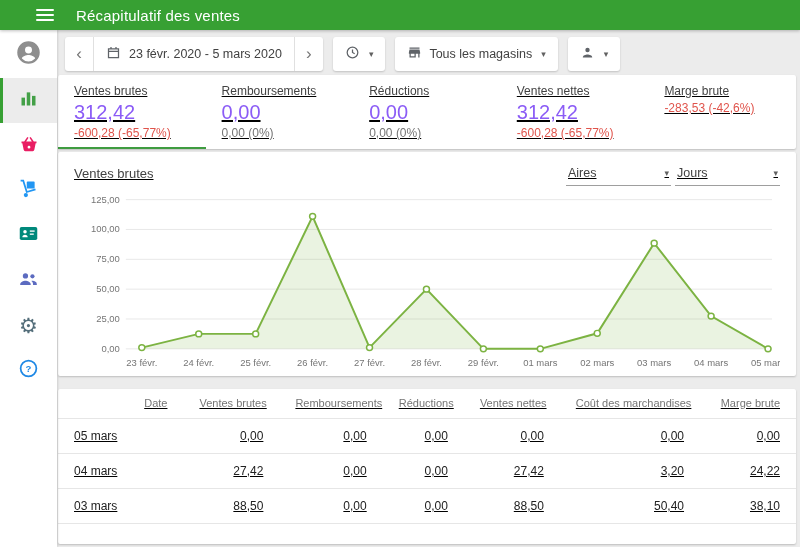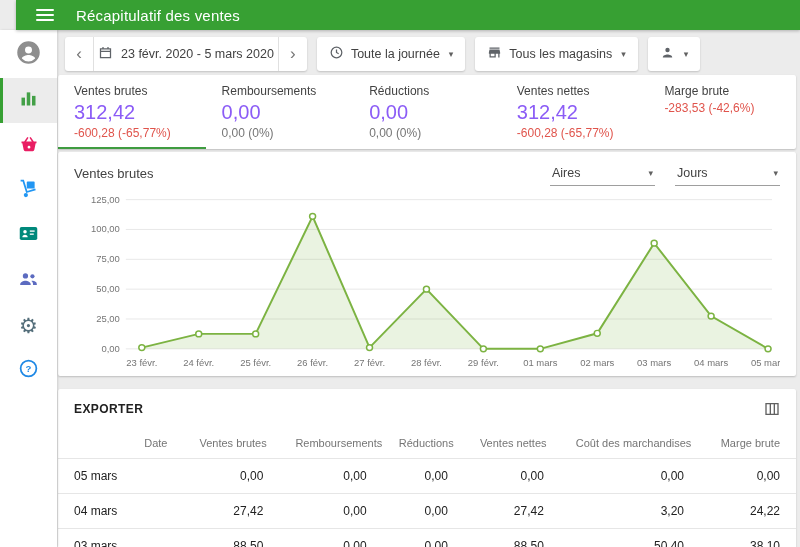--- a/index.html
+++ b/index.html
@@ -2,22 +2,22 @@
 <html><head>
 <meta charset="utf-8">
 <style>
   * { box-sizing: border-box; margin: 0; padding: 0; }
   html,body { width:800px; height:547px; overflow:hidden; }
   body { font-family: "Liberation Sans", "DejaVu Sans", sans-serif; background:#ececec; }
   .app { position:relative; width:800px; height:547px; overflow:hidden; background:#ececec; }
 
   
   .topbar { position:absolute; top:0; left:0; right:0; height:30px; background:#37A033;
-            display:flex; align-items:center; padding:0 12px; z-index:20;
-            box-shadow:0 1px 3px rgba(0,0,0,.25);margin-left:16px; }
+            display:flex; align-items:center; padding:0 28px; z-index:20;
+            box-shadow:0 1px 3px rgba(0,0,0,.25); }
   .hamburger { width:18px; display:flex; flex-direction:column; gap:3px; cursor:pointer; margin-left:8px; }
   .hamburger span { display:block; height:2px; background:#fff; border-radius:1px; }
   .topbar-title { color:#fff; font-size:15px; margin-left:22px; letter-spacing:.2px; }
 
   
   .sidebar { position:absolute; top:30px; left:0; bottom:0; width:57px; background:#fff;
              box-shadow:1px 0 2px rgba(0,0,0,.12); z-index:10; }
   .side-item { height:45px; display:flex; align-items:center; justify-content:center;
                cursor:pointer; position:relative; }
   .side-item.avatar-item { height:48px; }
@@ -26,41 +26,41 @@
   .gear-char { font-size:21px; color:#546E7A; line-height:1; }
 
   
   .main { position:absolute; left:57px; top:30px; right:0; bottom:0; }
   .toolbar { display:flex; gap:10px; margin:7px 8px 0 8px; height:34px; align-items:stretch; }
   .btn, .seg-group { background:#fff; border-radius:3px; box-shadow:0 1px 2px rgba(0,0,0,.18); }
   .btn { display:flex; align-items:center; gap:7px; padding:0 12px; font-size:12.5px; color:#424242; cursor:pointer; }
   .seg-group { display:flex; align-items:stretch; }
   .seg-arrow { width:28px; display:flex; align-items:center; justify-content:center;
                color:#757575; font-size:17px; cursor:pointer; }
-  .seg-date { display:flex; align-items:center; gap:8px; padding:0 4px; font-size:12.5px; color:#424242;
+  .seg-date { display:flex; align-items:center; gap:8px; padding:0 12px; font-size:12.5px; color:#424242;
               border-left:1px solid #e0e0e0; border-right:1px solid #e0e0e0; cursor:pointer; }
   .caret { font-size:9px; color:#616161; margin-left:2px; }
 
   
-  .card { background:#fff; border-radius:2px; box-shadow:0 1px 2px rgba(0,0,0,.2); }
+  .card { background:#fff; border-radius:2px; box-shadow:0 1px 2px rgba(0,0,0,.2);text-decoration:underline; }
 
   
   .kpi-card { display:flex; margin:4px 4px 0 1px; }
   .kpi { flex:1; padding:9px 16px 7px 16px; cursor:pointer; border-bottom:2px solid transparent; }
   .kpi.kpi-active { border-bottom:2px solid #3f9c40; }
   .kpi-label { font-size:12px; color:#424242; margin-bottom:3px; white-space:nowrap; }
   .kpi-value { font-size:20px; color:#8b5cf6; margin-bottom:2px; }
   .kpi-change { font-size:12px; color:#757575; white-space:nowrap; }
   .kpi-change.neg { color:#E0544C; }
 
   
   .chart-card { margin:3px 4px 0 1px; padding:10px 16px 4px 16px; height:224px; }
   .chart-head { display:flex; align-items:flex-start; }
   .chart-title { font-size:13px; color:#424242; padding-top:4px; }
-  .chart-selects { margin-left:auto; display:flex; gap:20px; }
+  .chart-selects { margin-left:auto; display:flex; gap:4px; }
   .select { width:105px; display:flex; align-items:center; justify-content:space-between;
             border-bottom:1px solid #9e9e9e; padding:4px 2px 5px 2px; font-size:12.5px; color:#424242; cursor:pointer; }
   .chart-svg { display:block; width:100%; height:186px; margin-top:2px; }
 
   
   .table-card { margin:13px 4px 0 1px; padding-bottom:20px; }
   .table-head { display:flex; align-items:center; padding:12px 16px; }
   .export-label { font-size:12px; font-weight:bold; color:#212121; letter-spacing:.4px; cursor:pointer; }
   .columns-btn { margin-left:auto; cursor:pointer; display:flex; }
   table { width:100%; border-collapse:collapse; table-layout:fixed; }
@@ -171,21 +171,20 @@
         <div class="seg-arrow">›</div>
       </div>
 
       <div class="btn">
         <span>
           <svg viewBox="0 0 24 24" width="15" height="15">
               <circle cx="12" cy="12" r="8.5" fill="none" stroke="#5f6368" stroke-width="2"></circle>
               <path d="M12 7v5l3.5 2" fill="none" stroke="#5f6368" stroke-width="2"></path>
             </svg>
         </span>
-        <span>Toute la journée</span>
         <span class="caret">▾</span>
       </div>
 
       <div class="btn">
         <span>
           <svg viewBox="0 0 24 24" width="15" height="15">
               <path fill="#5f6368" d="M20 4H4v2h16V4zm1 10v-2l-1-5H4l-1 5v2h1v6h10v-6h4v6h2v-6h1zm-9 4H6v-4h6v4z"></path>
             </svg>
         </span>
         <span>Tous les magasins</span>
@@ -280,28 +279,20 @@
           <circle cx="581.8181818181819" cy="56.968" r="3" fill="#fff" stroke="#7cb342" stroke-width="1.5"></circle>
           <text x="581.8181818181819" y="184" text-anchor="middle" font-size="9.5" fill="#757575">03 mars</text>
           <circle cx="638.9090909090909" cy="132.21856" r="3" fill="#fff" stroke="#7cb342" stroke-width="1.5"></circle>
           <text x="638.9090909090909" y="184" text-anchor="middle" font-size="9.5" fill="#757575">04 mars</text>
           <circle cx="696" cy="166" r="3" fill="#fff" stroke="#7cb342" stroke-width="1.5"></circle>
           <text x="696" y="184" text-anchor="middle" font-size="9.5" fill="#757575">05 mars</text>
         </svg>
     </div>
 
     <div class="card table-card">
-      <div class="table-head">
-        <span class="export-label">EXPORTER</span>
-        <span class="columns-btn">
-          <svg viewBox="0 0 24 24" width="16" height="16">
-              <path fill="none" stroke="#616161" stroke-width="2" d="M3 4h18v16H3zM9.5 4v16M15.5 4v16"></path>
-            </svg>
-        </span>
-      </div>
       <table>
         <thead>
             <tr>
               <th class="left" style="width: 17%; text-align: right;">Date</th>
               <th class="" style="width: 13%;">Ventes brutes</th>
               <th class="" style="width: 14%;">Remboursements</th>
               <th class="" style="width: 11%;">Réductions</th>
               <th class="" style="width: 13%;">Ventes nettes</th>
               <th class="" style="width: 19%;">Coût des marchandises</th>
               <th class="" style="width: 13%;">Marge brute</th>

